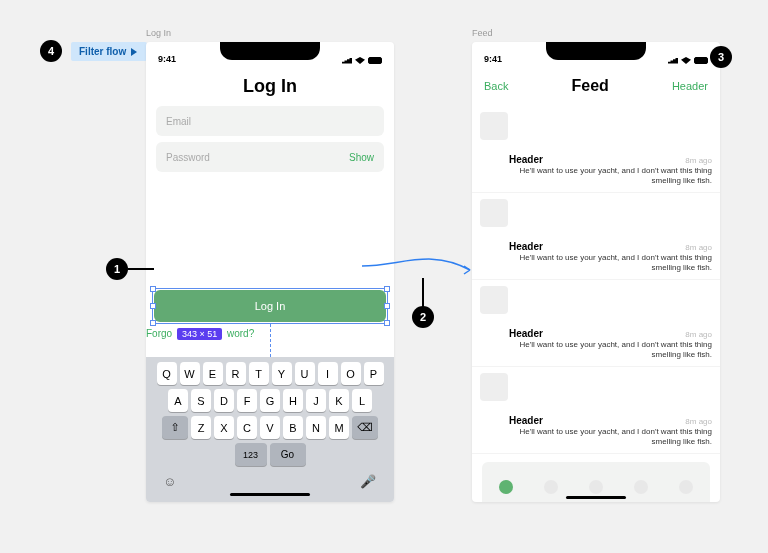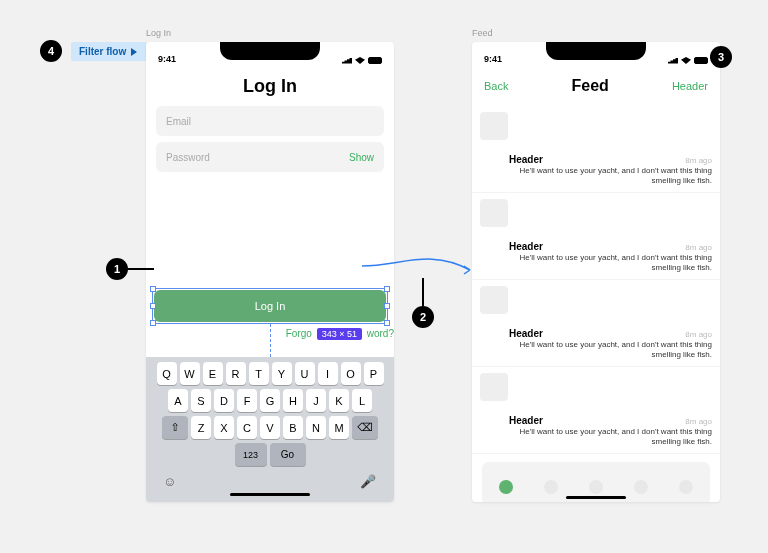--- a/index.html
+++ b/index.html
@@ -71,21 +71,21 @@
   }
   .sel-handle {
     position: absolute; width: 6px; height: 6px; background: #fff;
     border: 1px solid #5b8def;
   }
   .h-tl{top:-3px;left:-3px}.h-tr{top:-3px;right:-3px}
   .h-bl{bottom:-3px;left:-3px}.h-br{bottom:-3px;right:-3px}
   .h-ml{top:50%;left:-3px;margin-top:-3px}.h-mr{top:50%;right:-3px;margin-top:-3px}
 
   .forgot-row {
-    position:absolute; left:0; right:0; top: 286px; text-align:right;
+    position:absolute; left:0; right:0; top: 286px; text-align:left;
     font-size: 10px; color:#3cae60;
   }
   .size-pill {
     background:#5b3df0; color:#fff; padding:1px 5px; border-radius:2px;
     font-size:9px; margin: 0 2px;
   }
 
   .guide-v {
     position:absolute; top:282px; bottom:40px; left:50%; width:0;
     border-left:1px dashed #5b8def;

